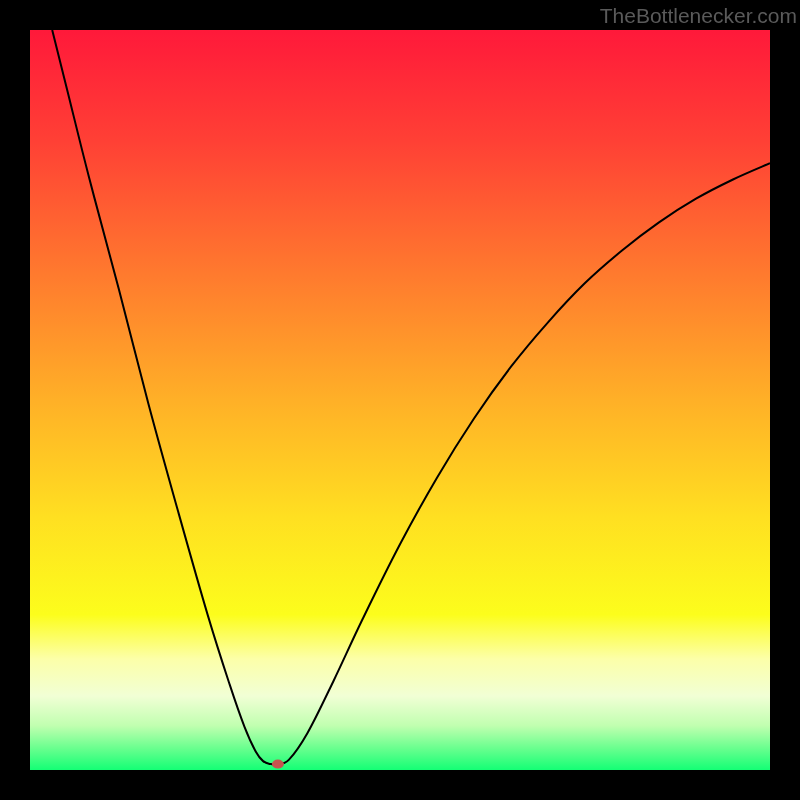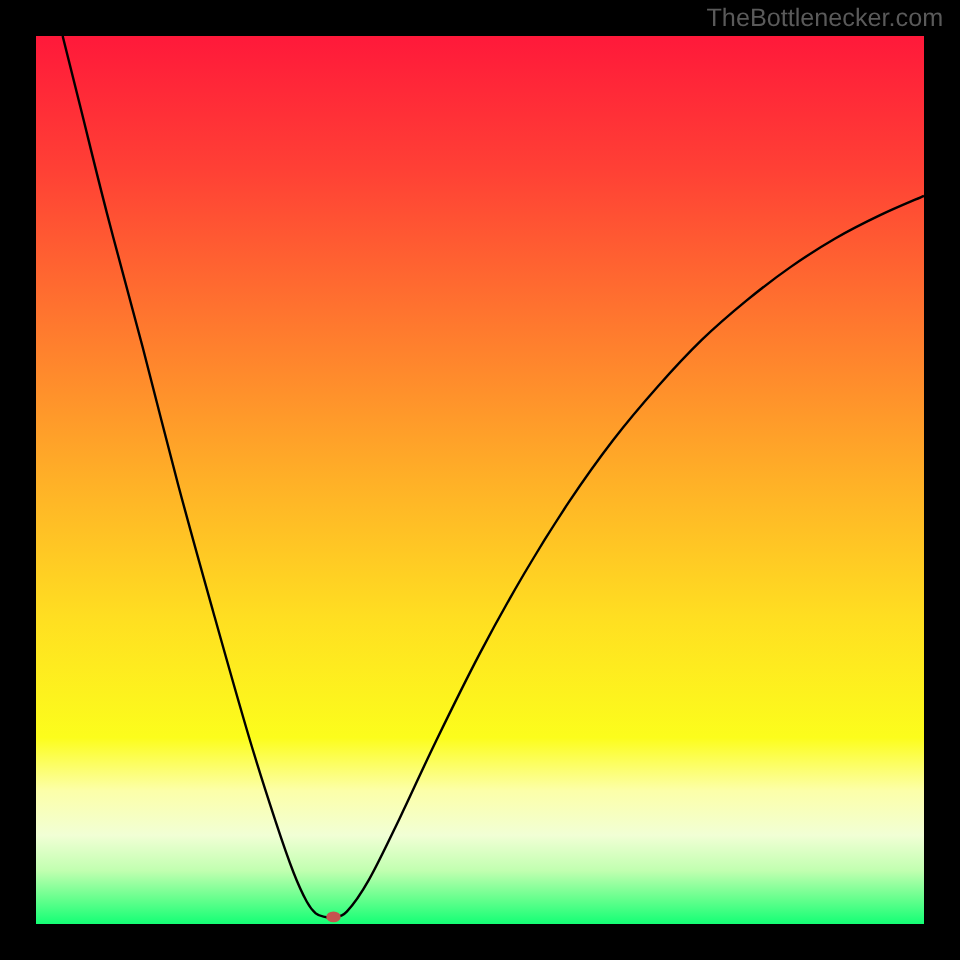--- a/index.html
+++ b/index.html
@@ -7,21 +7,21 @@
     width: 800px;
     height: 800px;
     background: #000;
     position: relative;
     overflow: hidden;
     font-family: Arial, sans-serif;
   }
   .watermark {
     position: absolute;
     top: 4px;
-    right: 14px;
+    right: 3px;
     color: #5a5a5a;
     font-size: 21px;
     font-weight: 500;
     z-index: 10;
   }
   .frame {
     position: absolute;
     top: 30px;
     left: 30px;
     width: 740px;

